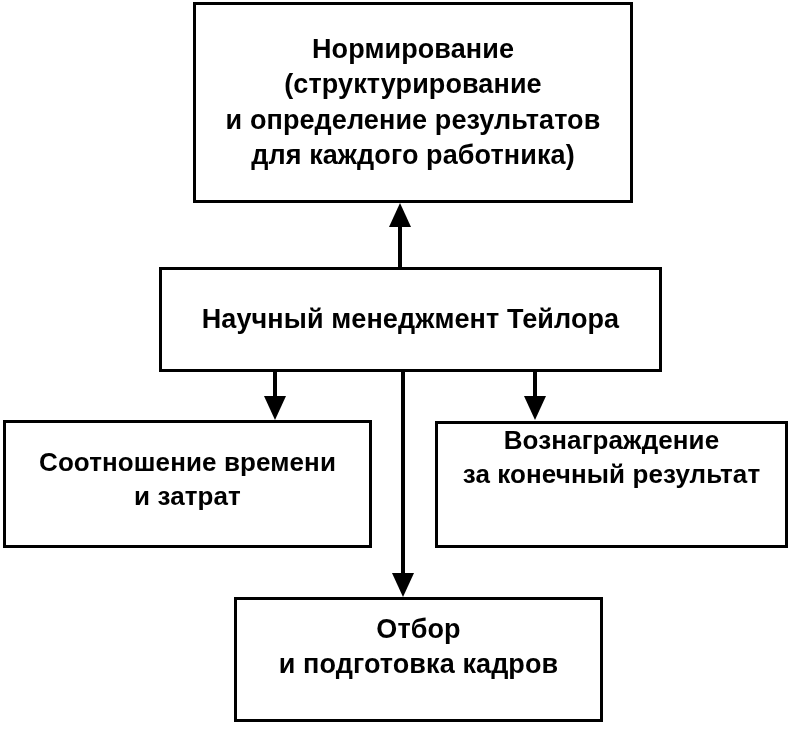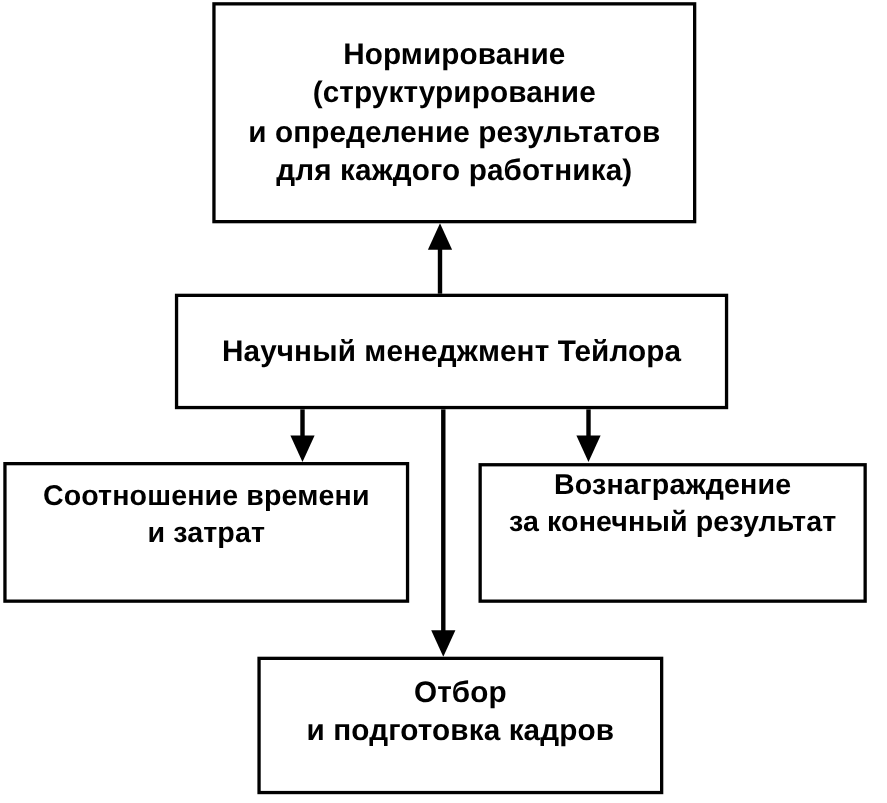--- a/index.html
+++ b/index.html
@@ -42,21 +42,21 @@
   #node-taylor {
     left: 159px;  top: 267px;
     width: 503px; height: 105px;
     font-size: 27px;
   }
   #node-time-cost {
     left: 3px;    top: 420px;
     width: 369px; height: 128px;
     font-size: 26px;
     align-items: flex-start;
-    padding-top: 11px;
+    padding-top: 23px;
   }
   #node-reward {
     left: 435px;  top: 421px;
     width: 353px; height: 127px;
     font-size: 26px;
     align-items: flex-start;
   }
   #node-selection {
     left: 234px;  top: 597px;
     width: 369px; height: 125px;

